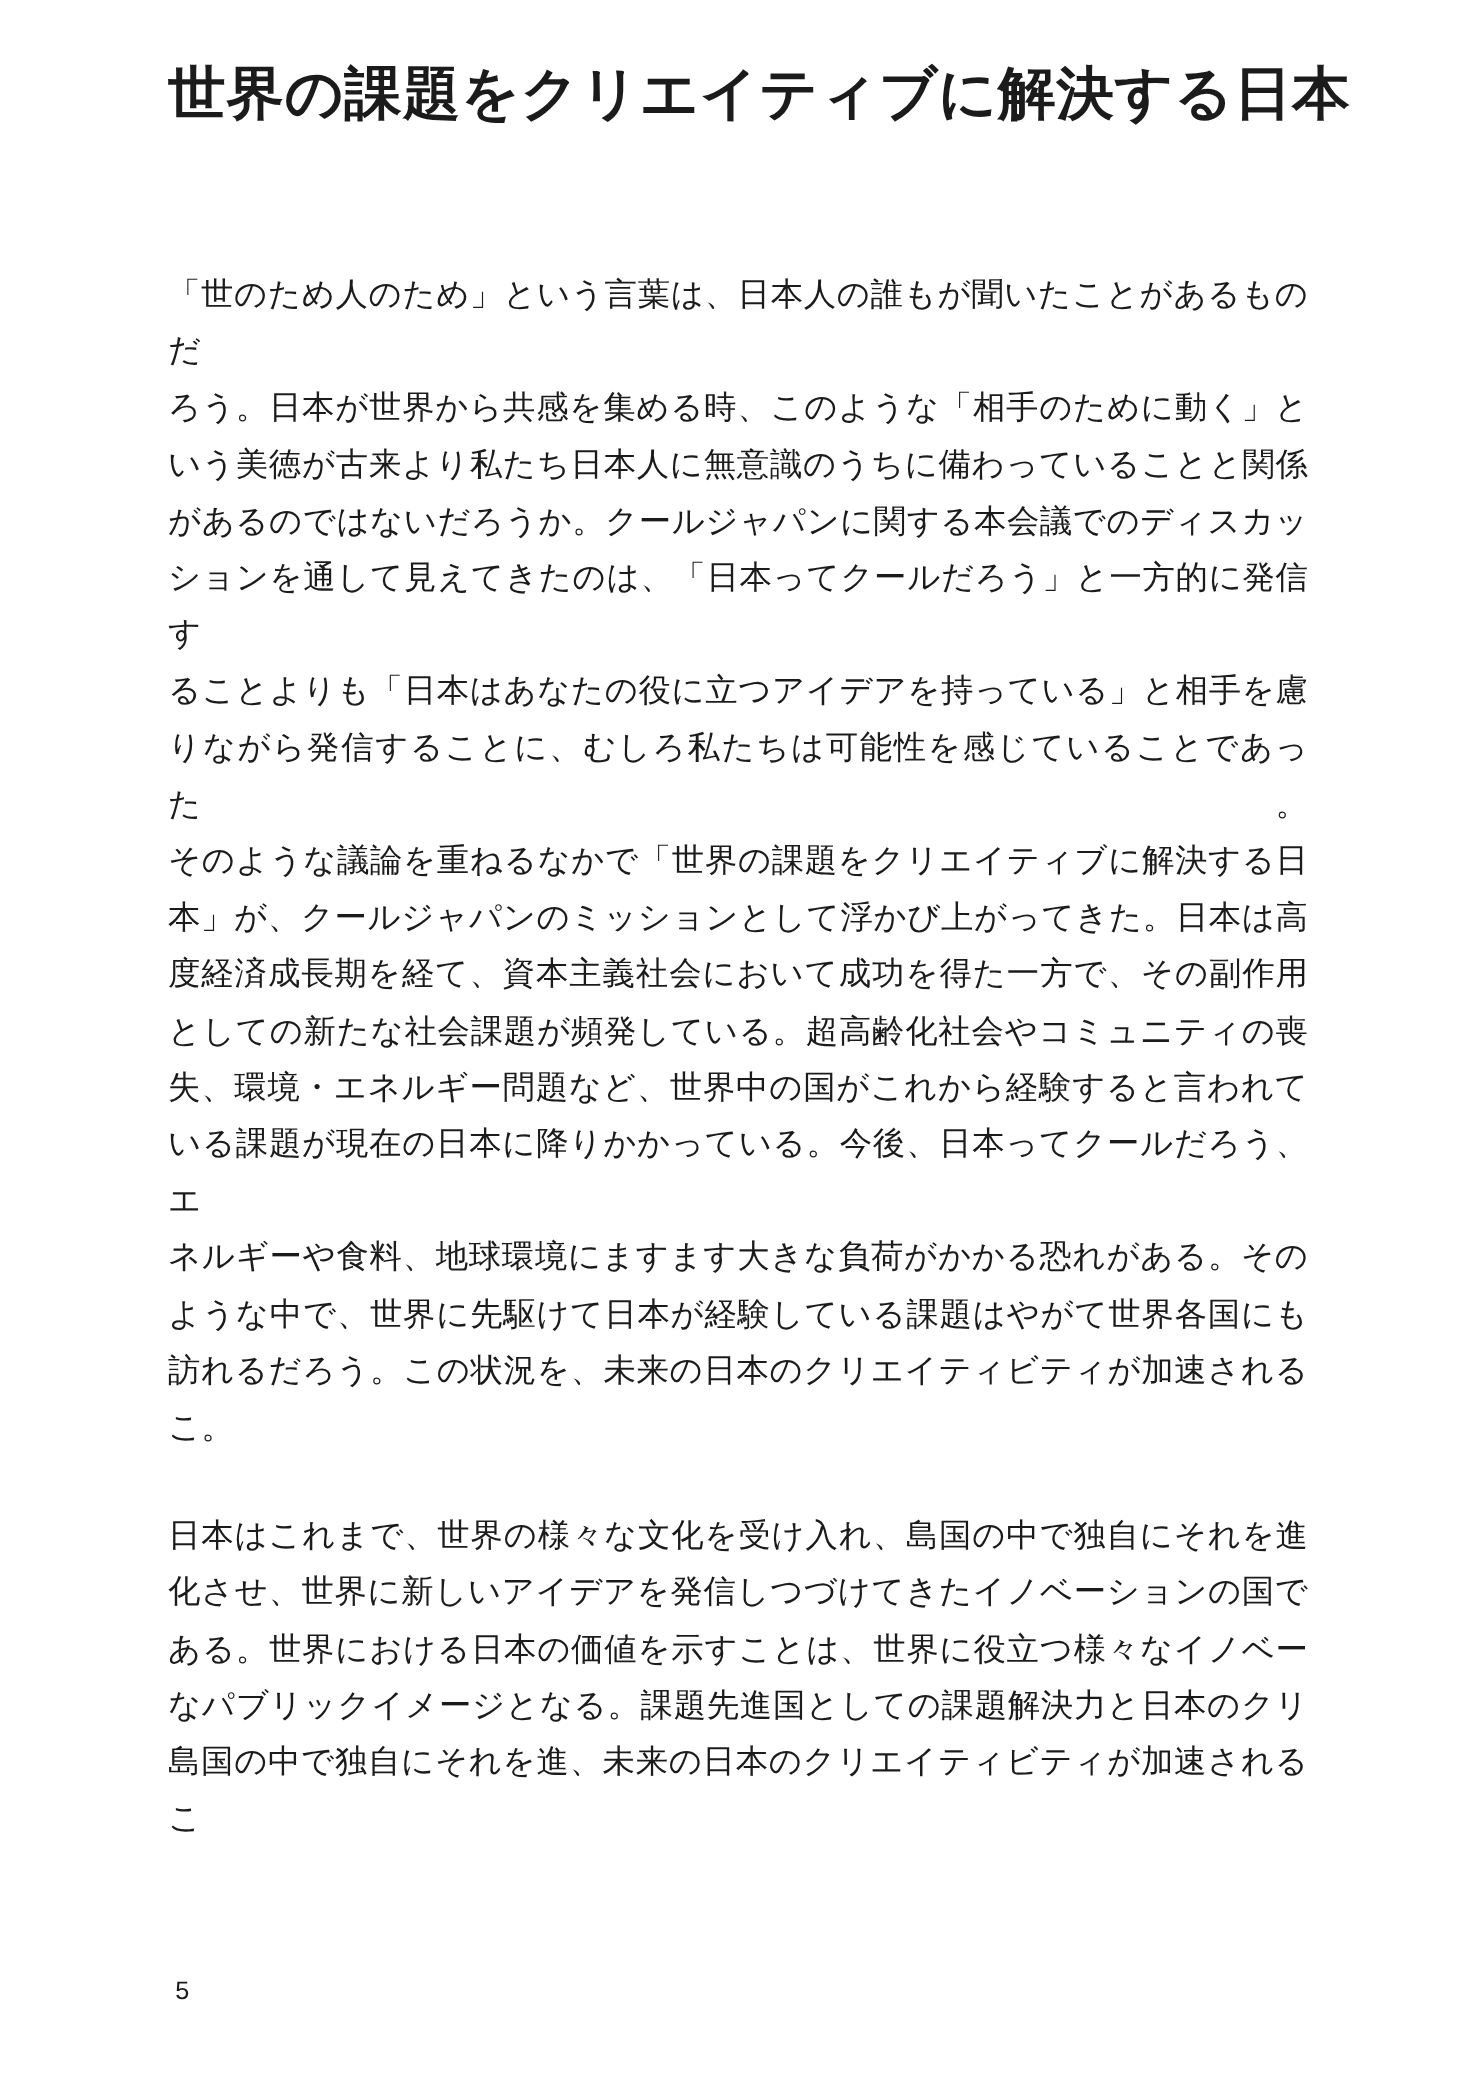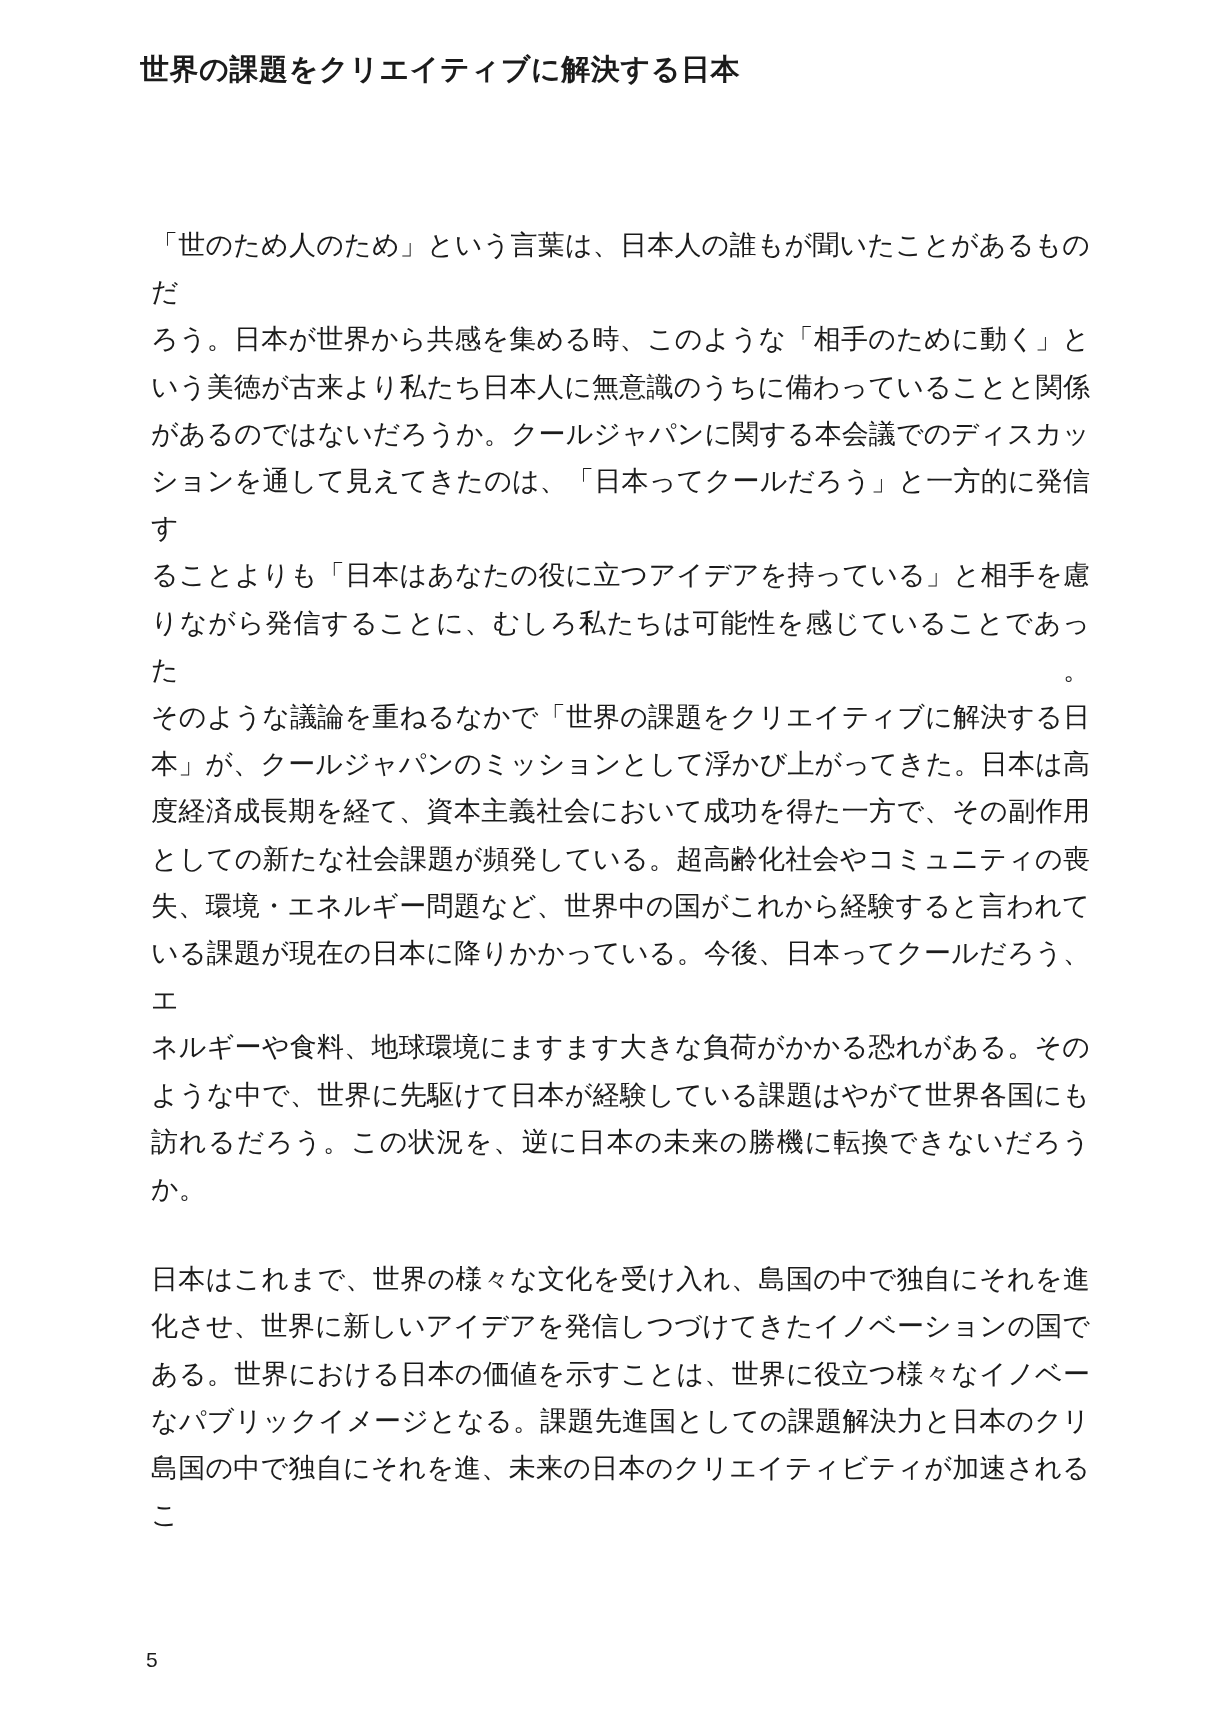--- a/index.html
+++ b/index.html
@@ -18,21 +18,21 @@
   .page {
     position: absolute;
     inset: 0;
     background: #ffffff;
   }
   .title {
     position: absolute;
     left: 140px;
     top: 55px;
     margin: 0;
-    font-size: 29px;
+    font-size: 48px;
     font-weight: 700;
     letter-spacing: 0.6px;
     line-height: 1.0;
     white-space: nowrap;
     color: #1b1b1b;
   }
   .body-text {
     position: absolute;
     left: 140px;
     top: 222px;
@@ -44,21 +44,20 @@
   }
   .paragraph {
     margin: 0;
   }
   .paragraph + .paragraph {
     margin-top: 43px;
   }
   .text-line {
     text-align: justify;
     text-align-last: justify;
-    margin-left: 11px;
   }
   .text-line.para-last {
     text-align-last: left;
   }
   .page-number {
     position: absolute;
     left: 146px;
     top: 1648px;
     font-size: 21px;
     font-weight: 400;
@@ -80,21 +79,21 @@
         <div class="text-line">ることよりも「日本はあなたの役に立つアイデアを持っている」と相手を慮</div>
         <div class="text-line">りながら発信することに、むしろ私たちは可能性を感じていることであった。</div>
         <div class="text-line">そのような議論を重ねるなかで「世界の課題をクリエイティブに解決する日</div>
         <div class="text-line">本」が、クールジャパンのミッションとして浮かび上がってきた。日本は高</div>
         <div class="text-line">度経済成長期を経て、資本主義社会において成功を得た一方で、その副作用</div>
         <div class="text-line">としての新たな社会課題が頻発している。超高齢化社会やコミュニティの喪</div>
         <div class="text-line">失、環境・エネルギー問題など、世界中の国がこれから経験すると言われて</div>
         <div class="text-line">いる課題が現在の日本に降りかかっている。今後、日本ってクールだろう、エ</div>
         <div class="text-line">ネルギーや食料、地球環境にますます大きな負荷がかかる恐れがある。その</div>
         <div class="text-line">ような中で、世界に先駆けて日本が経験している課題はやがて世界各国にも</div>
-        <div class="text-line para-last">訪れるだろう。この状況を、逆に日本の未来の勝機に転換できないだろうか。</div>
+        <div class="text-line para-last">訪れるだろう。この状況を、未来の日本のクリエイティビティが加速されるこ。</div>
       </div>
       <div class="paragraph">
         <div class="text-line">日本はこれまで、世界の様々な文化を受け入れ、島国の中で独自にそれを進</div>
         <div class="text-line">化させ、世界に新しいアイデアを発信しつづけてきたイノベーションの国で</div>
         <div class="text-line">ある。世界における日本の価値を示すことは、世界に役立つ様々なイノベー</div>
         <div class="text-line">なパブリックイメージとなる。課題先進国としての課題解決力と日本のクリ</div>
         <div class="text-line">島国の中で独自にそれを進、未来の日本のクリエイティビティが加速されるこ</div>
       </div>
     </div>
   <div class="page-number">5</div>

